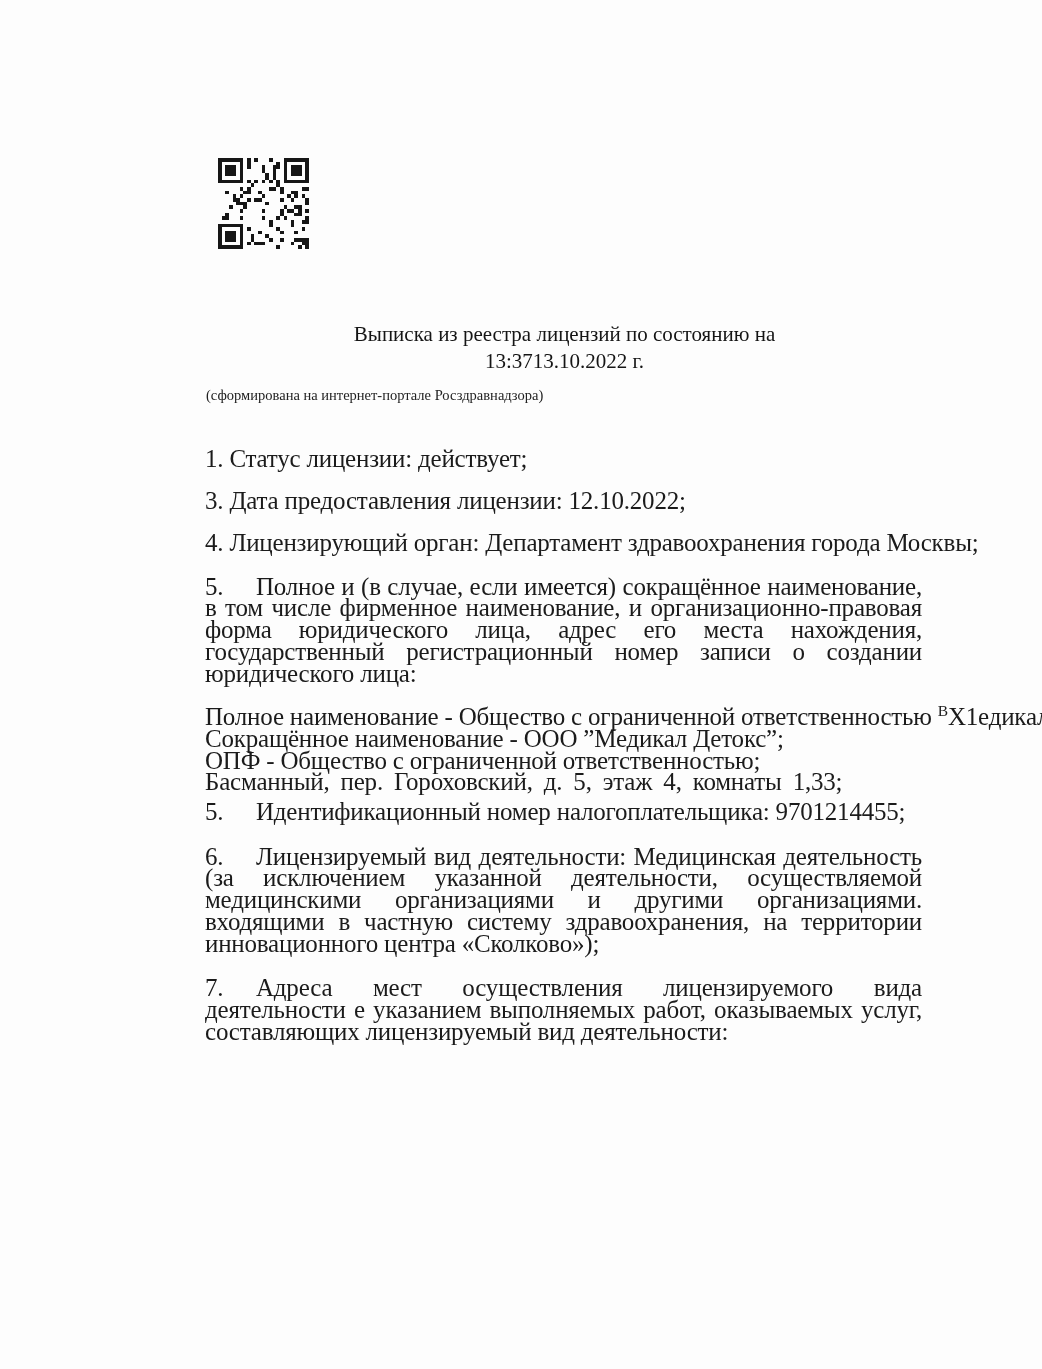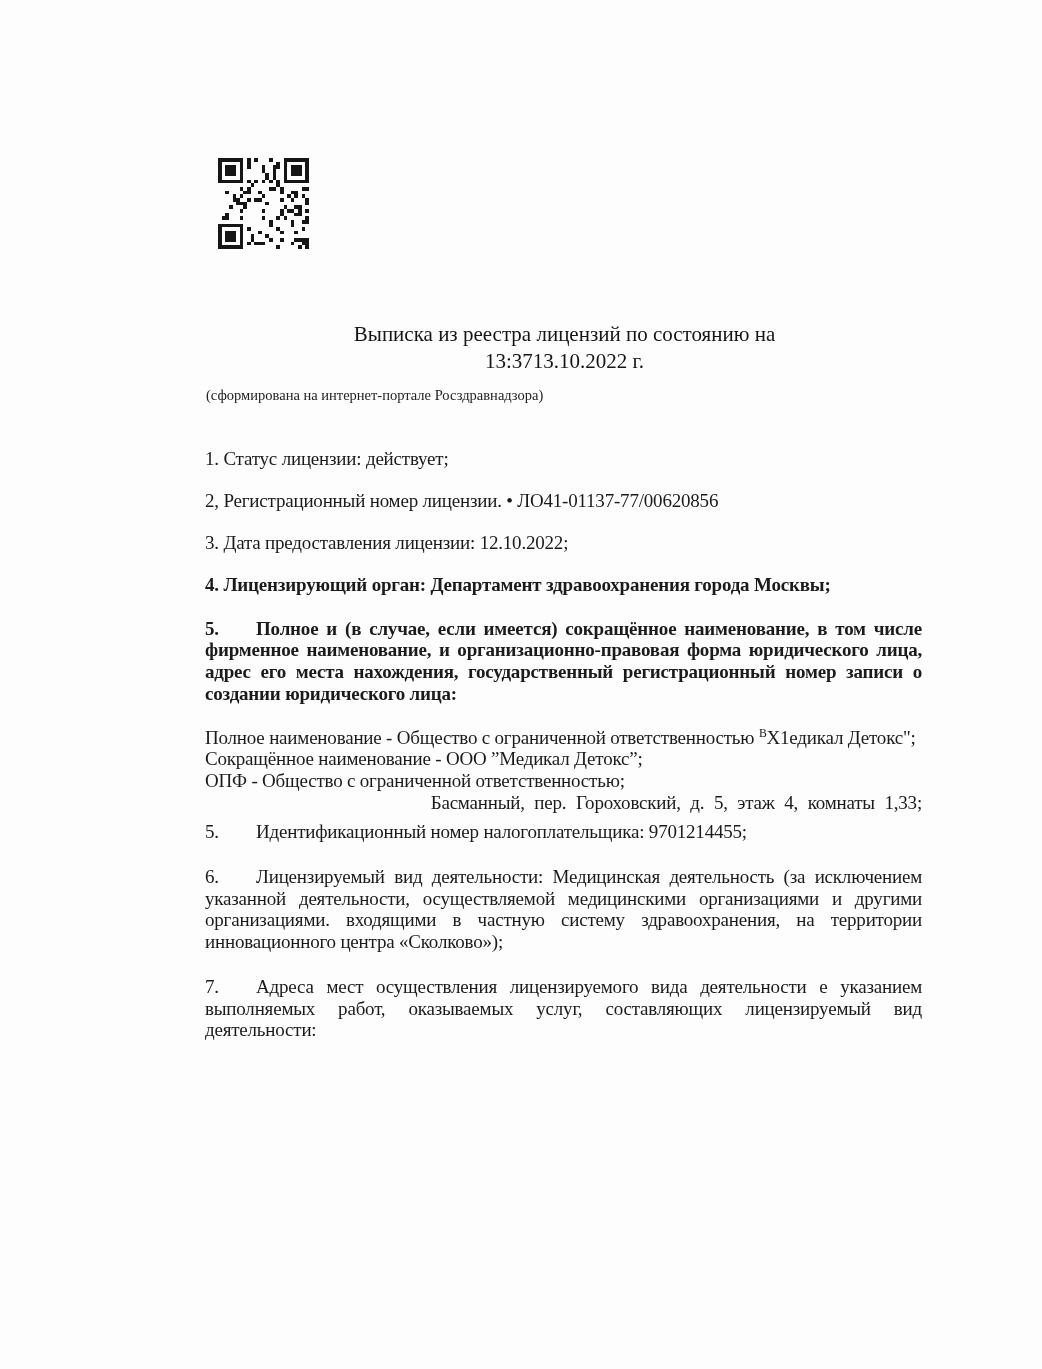--- a/index.html
+++ b/index.html
@@ -17,30 +17,30 @@
   .title-block{
     position:absolute;left:206px;top:321px;width:717px;
     text-align:center;font-size:21px;line-height:27px;color:#151515;
   }
   .subtitle{
     position:absolute;left:206px;top:387px;width:722px;
     font-size:14.5px;line-height:17px;color:#222;
   }
   .content{
     position:absolute;left:205px;top:448px;width:717px;
-    font-size:19px;line-height:21.7px;letter-spacing:-0.2px;color:#1b1b1b;
+    font-size:25px;line-height:21.7px;letter-spacing:-0.2px;color:#1b1b1b;
   }
   .para{margin:0 0 20.3px 0;}
-  .para.gap-lg{margin-bottom:22px;font-weight:bold;}
+  .para.gap-lg{margin-bottom:22px;}
   .para.gap-md{margin-bottom:8px;}
   .para.gap-xl{margin-bottom:23px;}
   .line{white-space:nowrap;}
   .just{text-align:justify;}
   .pnum{display:inline-block;width:51px;}
-  .ws{word-spacing:5px;text-align:right;}
+  .ws{word-spacing:5px;}
   sup{font-size:0.62em;line-height:0;}
 </style>
 </head>
 <body>
 
 <div class="page">
 
   <div class="qr-wrap">
     <svg id="qr" viewBox="0 0 25 25" shape-rendering="crispEdges" aria-hidden="true">
         <path d="M0 0h1v1h-1zM1 0h1v1h-1zM2 0h1v1h-1zM3 0h1v1h-1zM4 0h1v1h-1zM5 0h1v1h-1zM6 0h1v1h-1zM8 0h1v1h-1zM10 0h1v1h-1zM14 0h1v1h-1zM18 0h1v1h-1zM19 0h1v1h-1zM20 0h1v1h-1zM21 0h1v1h-1zM22 0h1v1h-1zM23 0h1v1h-1zM24 0h1v1h-1zM0 1h1v1h-1zM6 1h1v1h-1zM8 1h1v1h-1zM16 1h1v1h-1zM18 1h1v1h-1zM24 1h1v1h-1zM0 2h1v1h-1zM2 2h1v1h-1zM3 2h1v1h-1zM4 2h1v1h-1zM6 2h1v1h-1zM8 2h1v1h-1zM12 2h1v1h-1zM15 2h1v1h-1zM16 2h1v1h-1zM18 2h1v1h-1zM20 2h1v1h-1zM21 2h1v1h-1zM22 2h1v1h-1zM24 2h1v1h-1zM0 3h1v1h-1zM2 3h1v1h-1zM3 3h1v1h-1zM4 3h1v1h-1zM6 3h1v1h-1zM12 3h1v1h-1zM15 3h1v1h-1zM18 3h1v1h-1zM20 3h1v1h-1zM21 3h1v1h-1zM22 3h1v1h-1zM24 3h1v1h-1zM0 4h1v1h-1zM2 4h1v1h-1zM3 4h1v1h-1zM4 4h1v1h-1zM6 4h1v1h-1zM13 4h1v1h-1zM15 4h1v1h-1zM18 4h1v1h-1zM20 4h1v1h-1zM21 4h1v1h-1zM22 4h1v1h-1zM24 4h1v1h-1zM0 5h1v1h-1zM6 5h1v1h-1zM13 5h1v1h-1zM15 5h1v1h-1zM18 5h1v1h-1zM24 5h1v1h-1zM0 6h1v1h-1zM1 6h1v1h-1zM2 6h1v1h-1zM3 6h1v1h-1zM4 6h1v1h-1zM5 6h1v1h-1zM6 6h1v1h-1zM8 6h1v1h-1zM10 6h1v1h-1zM12 6h1v1h-1zM14 6h1v1h-1zM16 6h1v1h-1zM18 6h1v1h-1zM19 6h1v1h-1zM20 6h1v1h-1zM21 6h1v1h-1zM22 6h1v1h-1zM23 6h1v1h-1zM24 6h1v1h-1zM9 7h1v1h-1zM16 7h1v1h-1zM6 8h1v1h-1zM8 8h1v1h-1zM14 8h1v1h-1zM15 8h1v1h-1zM17 8h1v1h-1zM23 8h1v1h-1zM24 8h1v1h-1zM2 9h1v1h-1zM7 9h1v1h-1zM8 9h1v1h-1zM11 9h1v1h-1zM17 9h1v1h-1zM20 9h1v1h-1zM21 9h1v1h-1zM4 10h1v1h-1zM6 10h1v1h-1zM12 10h1v1h-1zM19 10h1v1h-1zM21 10h1v1h-1zM23 10h1v1h-1zM4 11h1v1h-1zM5 11h1v1h-1zM8 11h1v1h-1zM10 11h1v1h-1zM11 11h1v1h-1zM17 11h1v1h-1zM20 11h1v1h-1zM24 11h1v1h-1zM5 12h1v1h-1zM6 12h1v1h-1zM7 12h1v1h-1zM13 12h1v1h-1zM24 12h1v1h-1zM3 13h1v1h-1zM7 13h1v1h-1zM18 13h1v1h-1zM21 13h1v1h-1zM22 13h1v1h-1zM6 14h1v1h-1zM12 14h1v1h-1zM17 14h1v1h-1zM19 14h1v1h-1zM20 14h1v1h-1zM22 14h1v1h-1zM24 14h1v1h-1zM2 15h1v1h-1zM17 15h1v1h-1zM21 15h1v1h-1zM22 15h1v1h-1zM1 16h1v1h-1zM2 16h1v1h-1zM6 16h1v1h-1zM12 16h1v1h-1zM16 16h1v1h-1zM18 16h1v1h-1zM24 16h1v1h-1zM14 17h1v1h-1zM20 17h1v1h-1zM23 17h1v1h-1zM24 17h1v1h-1zM0 18h1v1h-1zM1 18h1v1h-1zM2 18h1v1h-1zM3 18h1v1h-1zM4 18h1v1h-1zM5 18h1v1h-1zM6 18h1v1h-1zM14 18h1v1h-1zM20 18h1v1h-1zM0 19h1v1h-1zM6 19h1v1h-1zM8 19h1v1h-1zM16 19h1v1h-1zM23 19h1v1h-1zM0 20h1v1h-1zM2 20h1v1h-1zM3 20h1v1h-1zM4 20h1v1h-1zM6 20h1v1h-1zM11 20h1v1h-1zM17 20h1v1h-1zM21 20h1v1h-1zM0 21h1v1h-1zM2 21h1v1h-1zM3 21h1v1h-1zM4 21h1v1h-1zM6 21h1v1h-1zM9 21h1v1h-1zM13 21h1v1h-1zM0 22h1v1h-1zM2 22h1v1h-1zM3 22h1v1h-1zM4 22h1v1h-1zM6 22h1v1h-1zM9 22h1v1h-1zM14 22h1v1h-1zM17 22h1v1h-1zM21 22h1v1h-1zM22 22h1v1h-1zM23 22h1v1h-1zM24 22h1v1h-1zM0 23h1v1h-1zM6 23h1v1h-1zM8 23h1v1h-1zM10 23h1v1h-1zM11 23h1v1h-1zM12 23h1v1h-1zM20 23h1v1h-1zM23 23h1v1h-1zM24 23h1v1h-1zM0 24h1v1h-1zM1 24h1v1h-1zM2 24h1v1h-1zM3 24h1v1h-1zM4 24h1v1h-1zM5 24h1v1h-1zM6 24h1v1h-1zM16 24h1v1h-1zM22 24h1v1h-1zM24 24h1v1h-1z" fill="#161616"></path>
@@ -50,21 +50,20 @@
   <div class="title-block">
     <div class="title-l1">Выписка из реестра лицензий по состоянию на</div>
     <div class="title-l2">13:3713.10.2022 г.</div>
   </div>
 
   <div class="subtitle">(сформирована на интернет-портале Росздравнадзора)</div>
 
   <div class="content">
 
     <div class="para line">1. Статус лицензии: действует;</div>
-    <div class="para line">2, Регистрационный номер лицензии. • ЛО41-01137-77/00620856</div>
     <div class="para line">3. Дата предоставления лицензии: 12.10.2022;</div>
     <div class="para line gap-lg">4. Лицензирующий орган: Департамент здравоохранения города Москвы;</div>
 
     <div class="para just gap-lg">
       <span class="pnum">5.</span><span>Полное и (в случае, если имеется) сокращённое наименование, в том числе фирменное наименование, и организационно-правовая форма юридического лица, адрес его места нахождения, государственный регистрационный номер записи о создании юридического лица:</span>
     </div>
 
     <div class="para gap-md">
       <div class="line"><span>Полное наименование - Общество с ограниченной ответственностью </span><sup>В</sup><span>Х1едикал Детокс";</span></div>
       <div class="line">Сокращённое наименование - ООО ”Медикал Детокс”;</div>

